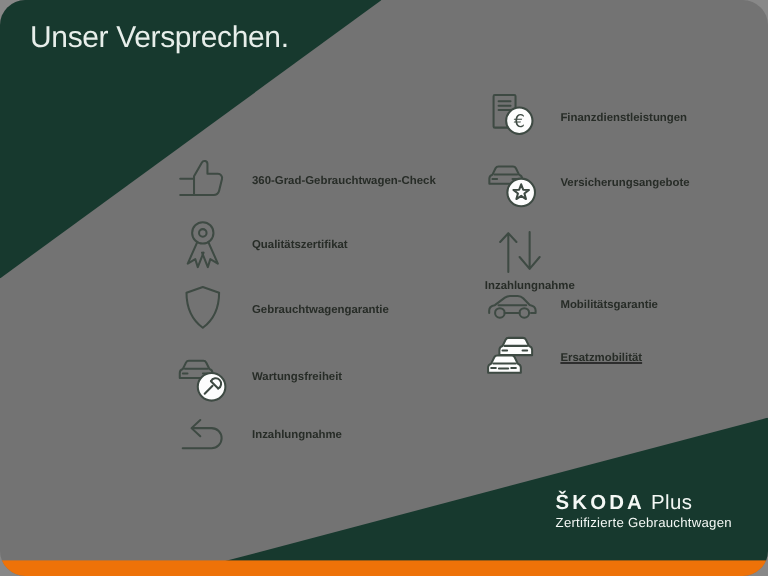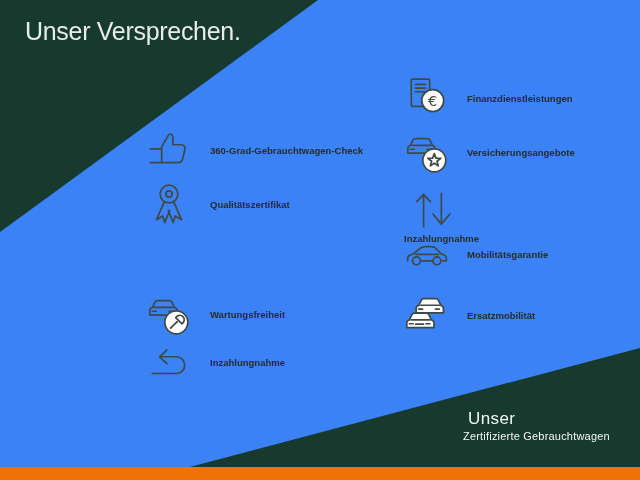--- a/index.html
+++ b/index.html
@@ -1,18 +1,18 @@
 <!DOCTYPE html>
 <html><head>
 <meta charset="utf-8">
 <style>
   html,body{margin:0;padding:0;background:#888;}
   .stage{
     position:relative;width:640px;height:480px;overflow:hidden;
-    background:#3b82f6;font-family:"Liberation Sans",sans-serif;
+    background:#737373;font-family:"Liberation Sans",sans-serif;border-radius:21px;
   }
   
   .tri-top-left{
     position:absolute;left:0;top:0;width:318px;height:232px;
     background:#17392e;
     clip-path:polygon(0 0,100% 0,0 100%);
   }
   .tri-bottom-right{
     position:absolute;left:186px;top:348px;width:454px;height:120px;
     background:#17392e;
@@ -51,21 +51,21 @@
   }
   .logo .brandline{display:flex;align-items:baseline;}
   .logo .brand{font-size:17px;font-weight:700;letter-spacing:2.6px;}
   .logo .suffix{font-size:17px;font-weight:400;letter-spacing:0.4px;margin-left:5px;}
   .logo .tagline{font-size:11px;font-weight:400;letter-spacing:0.2px;margin-top:1px;}
   
   .rL0{left:146px;top:127px;} .rL1{left:146px;top:181px;} .rL2{left:146px;top:235px;}
   .rL3{left:146px;top:291px;} .rL4{left:146px;top:339px;}
   
   .rR0{left:404px;top:75px;} .rR1{left:404px;top:129px;} .rR2{left:404px;top:187px;flex-direction:column;}
-  .rR3{left:404px;top:231px;} .rR4{left:404px;top:292px;}
+  .rR3{left:404px;top:231px;} .rR4{left:404px;top:275px;text-decoration:underline;}
 </style>
 </head>
 <body>
 
 <div class="stage">
 
   <div class="tri-top-left"></div>
   <div class="title">
     <div>Unser Versprechen.</div>
   </div>
@@ -85,20 +85,28 @@
       <svg class="icon" viewBox="0 0 44 44">
         <circle cx="22" cy="12.5" r="8.5"></circle>
         <circle cx="22" cy="12.5" r="3"></circle>
         <path d="M17.5,20 L10,37 l6,-3.6 l2,6.4 l4.6,-11.6"></path>
         <path d="M26.5,20 L34,37 l-6,-3.6 l-2,6.4 l-4.6,-11.6"></path>
       </svg>
     </div>
     <div class="label">Qualitätszertifikat</div>
   </div>
 
+  <div class="row rL2">
+    <div class="iconbox">
+      <svg class="icon" viewBox="0 0 44 44">
+        <path d="M22,4 L35,8.5 C35,21 30,30.5 22,36.5 C14,30.5 9,21 9,8.5 Z"></path>
+      </svg>
+    </div>
+    <div class="label">Gebrauchtwagengarantie</div>
+  </div>
 
   <div class="row rL3">
     <div class="iconbox">
       <svg class="icon" viewBox="0 0 44 44">
         <g transform="translate(2,5) scale(0.82)">
           <path d="M2,22 v-5 q0,-3 3,-3.8 l3,-6.2 q0.9,-1.8 2.9,-1.8 h14 q2,0 2.9,1.8 l3,6.2 q3,0.8 3,3.8 v5 z"></path>
           <path d="M7,13 h22 M5,17.5 h4.5 M24.5,17.5 h4.5"></path>
         </g>
         <circle class="wfill" cx="29" cy="30" r="11"></circle>
         <path d="M23.5,35.5 l6.3,-6.3"></path>
@@ -180,19 +188,20 @@
           <path d="M7,13 h22 M5,17.5 h4.5 M24.5,17.5 h4.5 M12.5,18 h9"></path>
         </g>
       </svg>
     </div>
     <div class="label">Ersatzmobilität</div>
   </div>
 
   <div class="tri-bottom-right"></div>
   <div class="logo">
     <div class="brandline">
-      <span class="suffix">Unser</span>
+      <span class="brand">ŠKODA</span>
+      <span class="suffix">Plus</span>
     </div>
     <div class="tagline">Zertifizierte Gebrauchtwagen</div>
   </div>
   <div class="orange-bar"></div>
 
 </div>
 
 </body></html>

